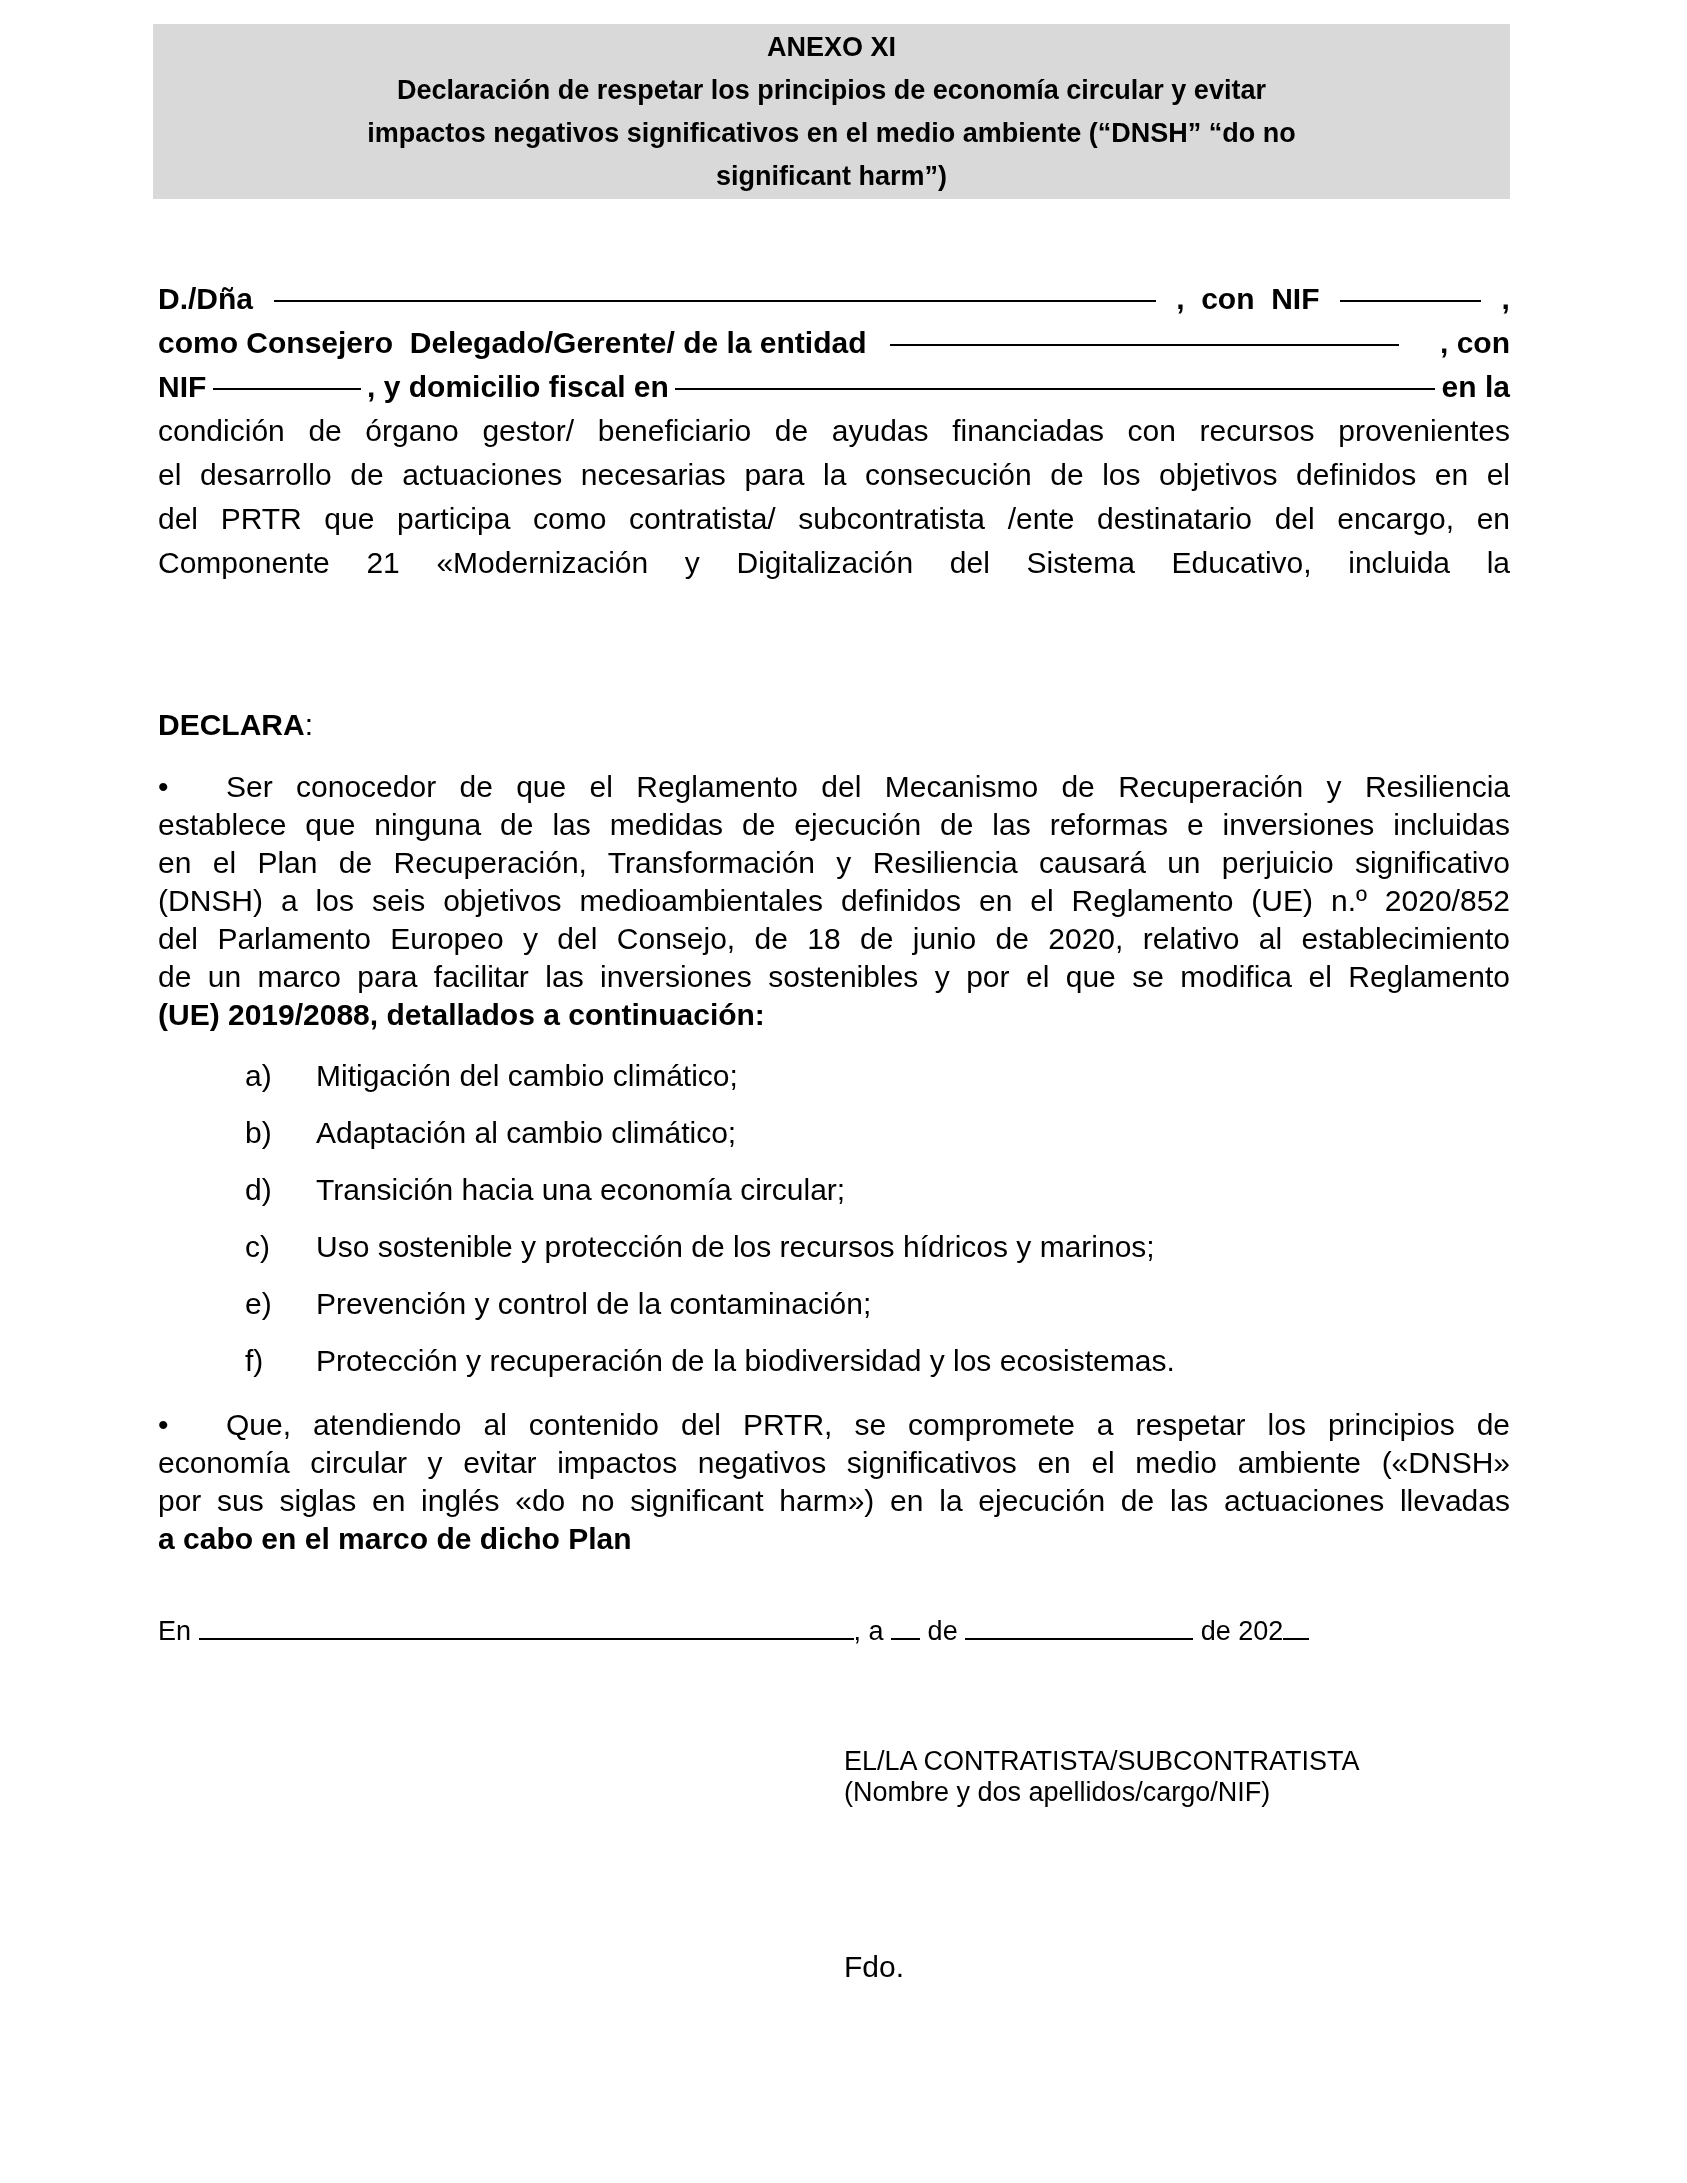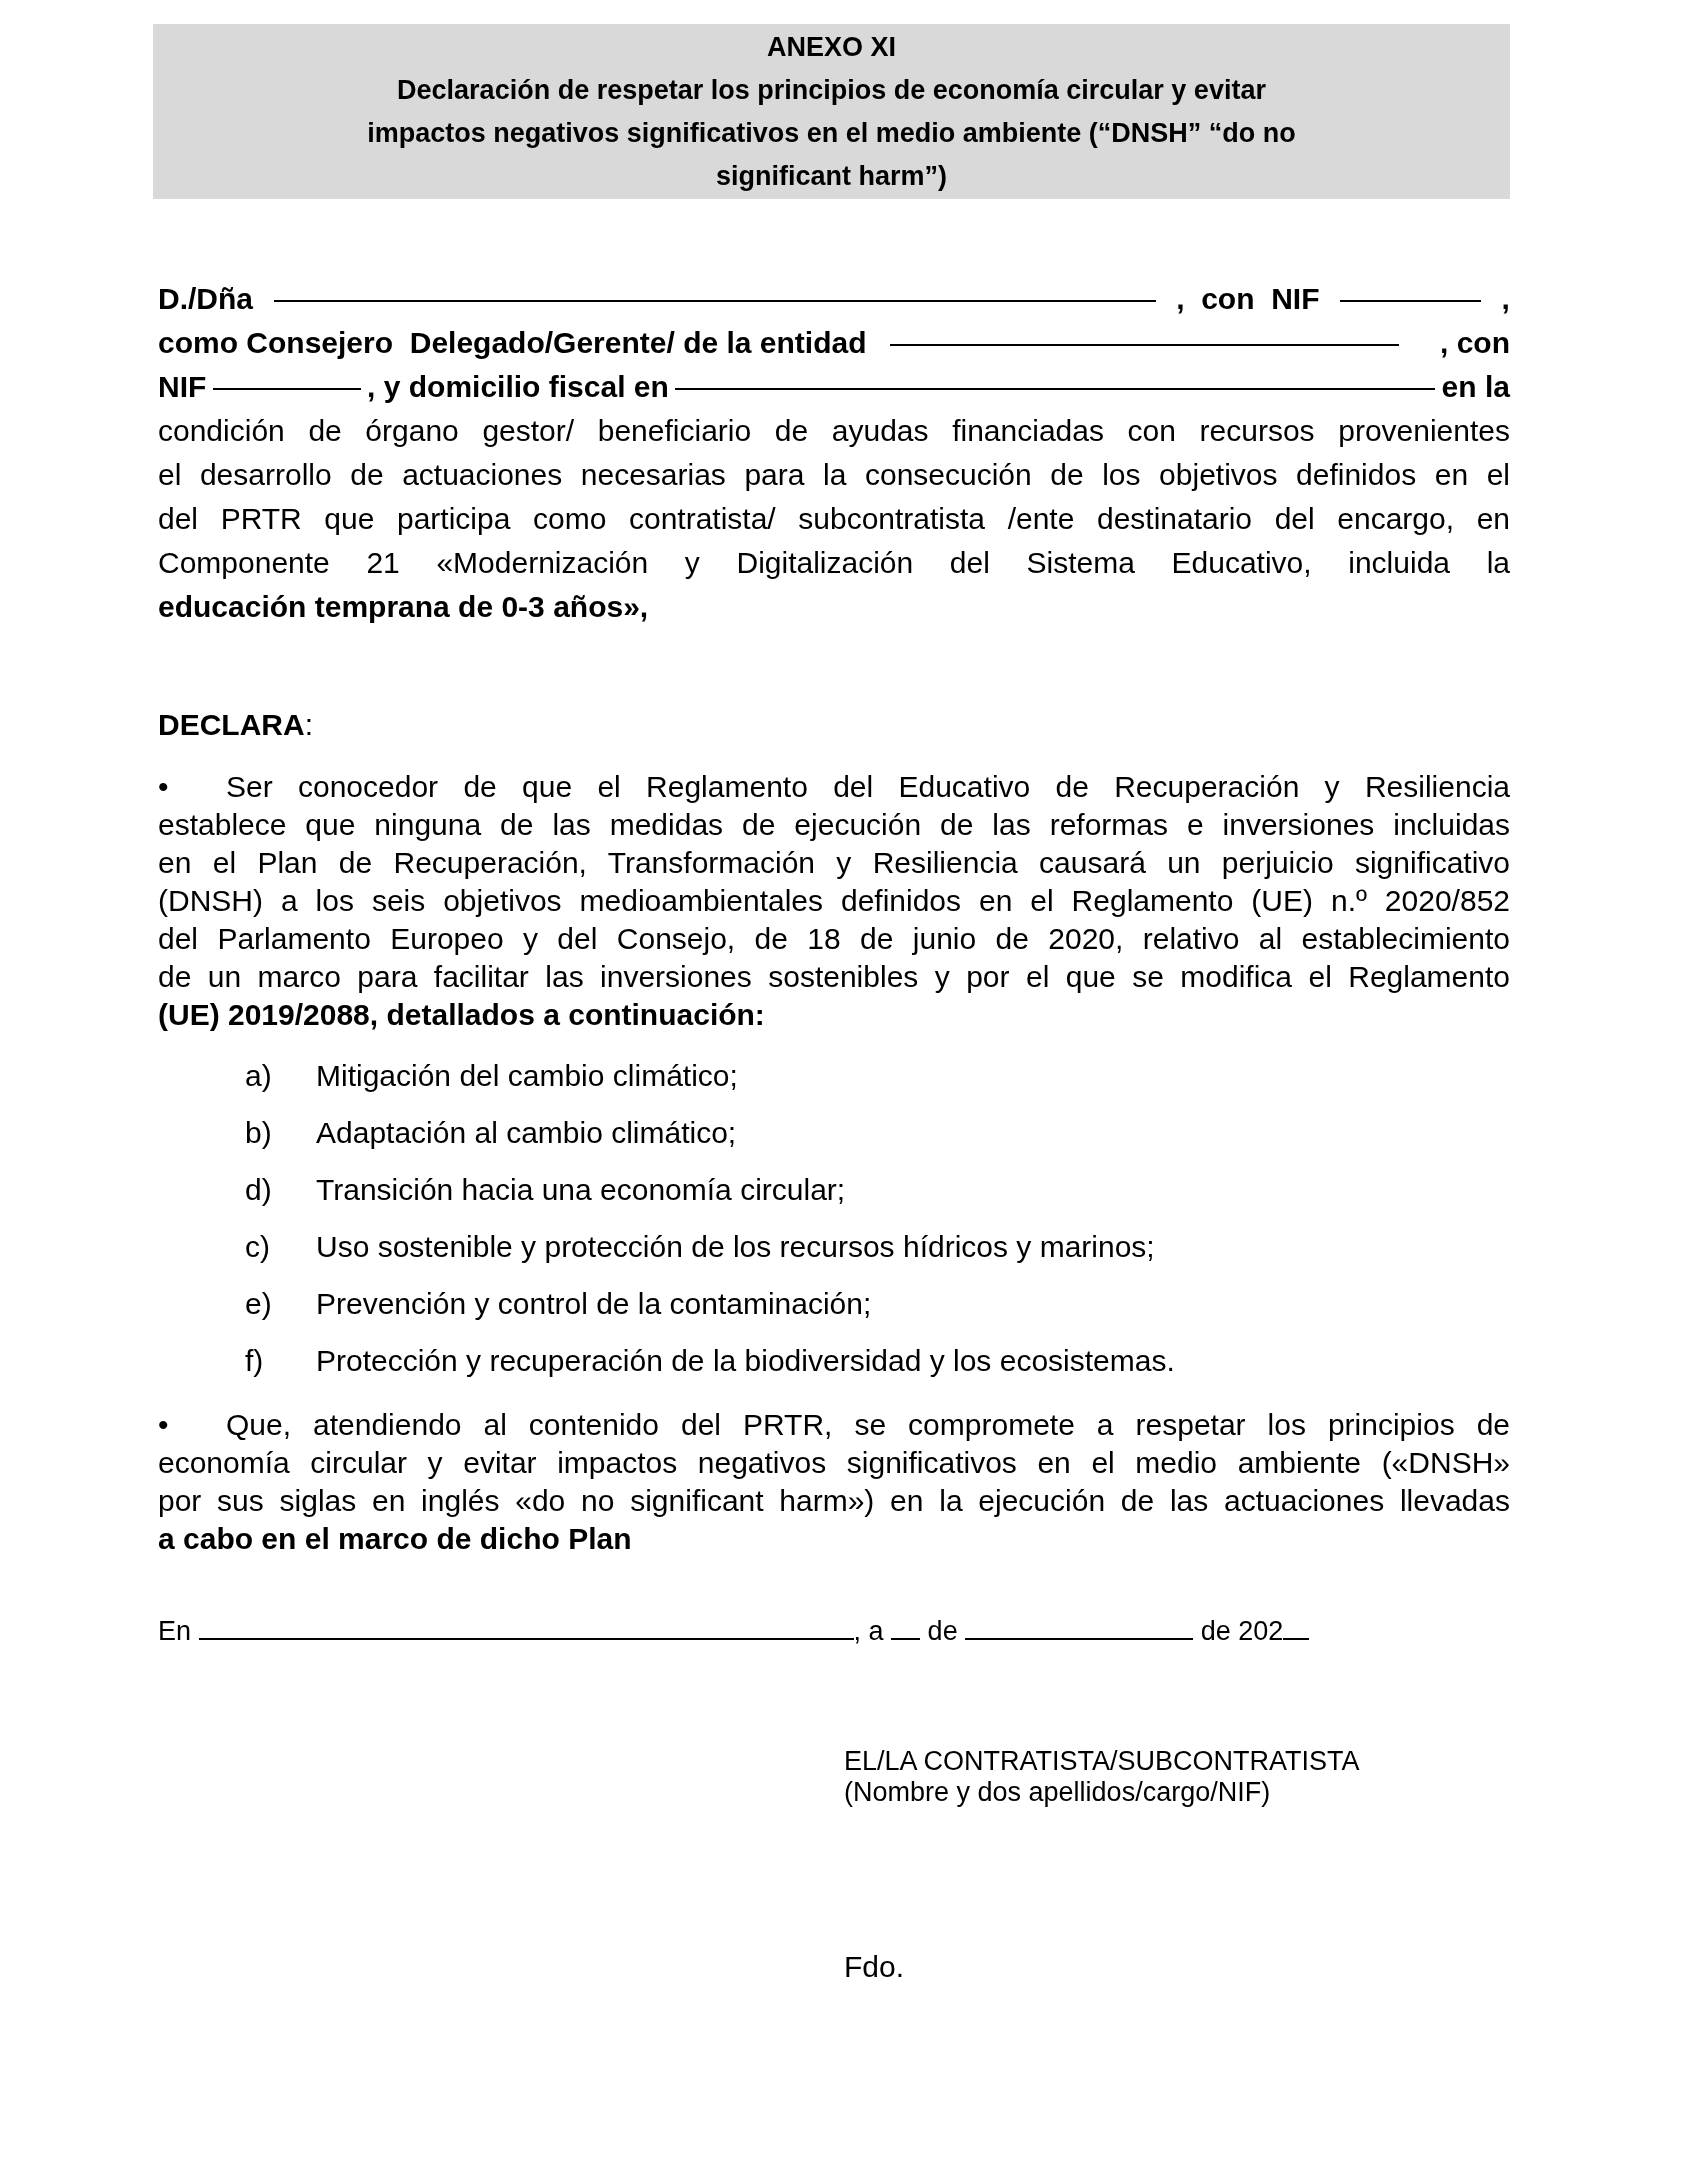--- a/index.html
+++ b/index.html
@@ -56,29 +56,28 @@
     <span>NIF</span>
     <span class="u" style="width:148px"></span>
     <span>, y domicilio fiscal en</span>
     <span class="u" style="width:760px"></span>
     <span>en la</span>
   </div>
   <span class="jl">condición de órgano gestor/ beneficiario de ayudas financiadas con recursos provenientes</span>
   <span class="jl">el desarrollo de actuaciones necesarias para la consecución de los objetivos definidos en el</span>
   <span class="jl">del PRTR que participa como contratista/ subcontratista /ente destinatario del encargo, en</span>
   <span class="jl">Componente 21 «Modernización y Digitalización del Sistema Educativo, incluida la</span>
-  <span class="line">educación temprana de 0-3 años»,</span>
 </div>
 
 <div class="blk declara">
   <span>DECLARA</span><span class="colon">:</span>
 </div>
 
 <div class="blk bul bul1">
-  <span class="jl"><span class="bullet-dot">•</span><span>Ser conocedor de que el Reglamento del Educativo de Recuperación y Resiliencia</span></span>
+  <span class="jl"><span class="bullet-dot">•</span><span>Ser conocedor de que el Reglamento del Mecanismo de Recuperación y Resiliencia</span></span>
   <span class="jl">establece que ninguna de las medidas de ejecución de las reformas e inversiones incluidas</span>
   <span class="jl">en el Plan de Recuperación, Transformación y Resiliencia causará un perjuicio significativo</span>
   <span class="jl">(DNSH) a los seis objetivos medioambientales definidos en el Reglamento (UE) n.º 2020/852</span>
   <span class="jl">del Parlamento Europeo y del Consejo, de 18 de junio de 2020, relativo al establecimiento</span>
   <span class="jl">de un marco para facilitar las inversiones sostenibles y por el que se modifica el Reglamento</span>
   <span class="line">(UE) 2019/2088, detallados a continuación:</span>
 </div>
 
 <div class="list">
   <div class="list-item"><span class="list-letter">a)</span><span>Mitigación del cambio climático;</span></div>

